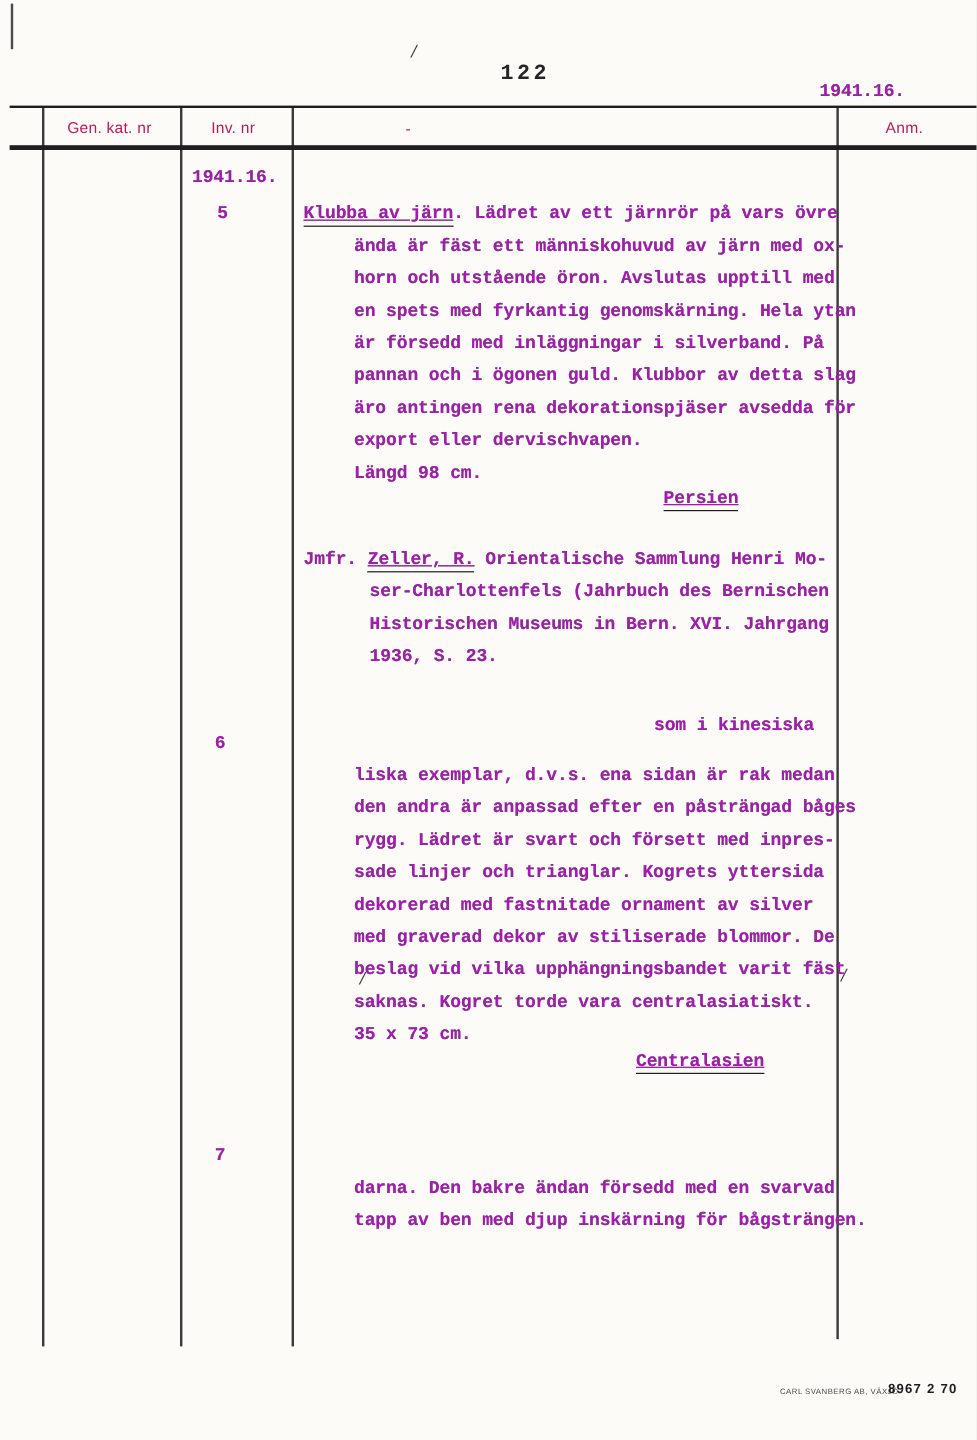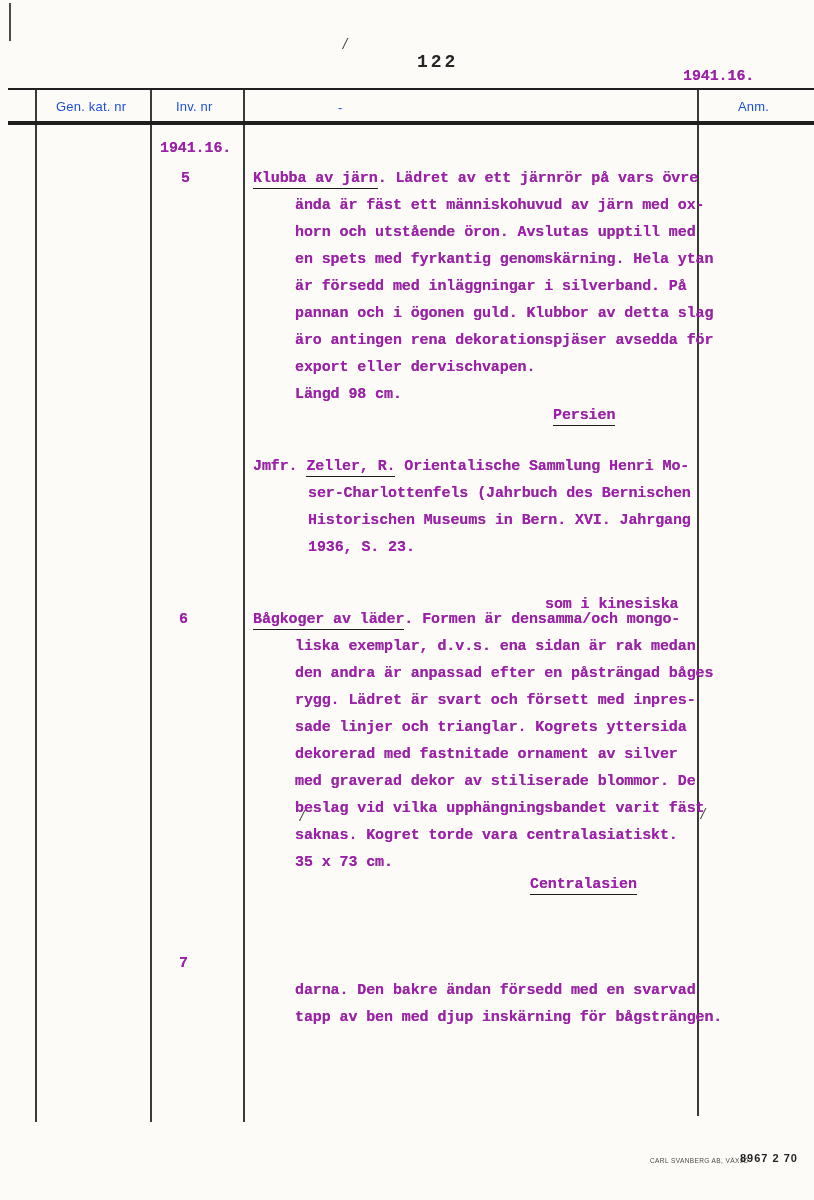--- a/index.html
+++ b/index.html
@@ -4,29 +4,29 @@
 <style>
   html,body{margin:0;padding:0;background:#e8e6e0;}
   .page{
     position:relative; width:814px; height:1200px; margin:0 auto;
     background:#fcfbf8; overflow:hidden;
     font-family:"Liberation Sans", sans-serif;
   }
   
   .formlabel{
     position:absolute; font:13px "Liberation Sans", sans-serif;
-    color:#1d4ed8; white-space:pre; letter-spacing:.2px;
+    color:#be185d; white-space:pre; letter-spacing:.2px;
   }
   
   .tw{
     position:absolute; font:700 15px "Liberation Mono", monospace;
     color:#a21caf; white-space:pre; letter-spacing:-0.1px;
     text-shadow:0 0 .5px rgba(25,25,25,.55);
   }
-  .ul{ border-bottom:1.6px solid #1c1c1c; padding-bottom:.5px; }
+  .ul{ border-bottom:1.6px solid #1c1c1c; padding-bottom:.5px;text-decoration:underline; }
   .rule{ position:absolute; background:#1f1f1f; }
   .vrule{ width:1.5px; opacity:.88; }
   .pagenum{
     position:absolute; font:700 18px "Liberation Mono", monospace;
     letter-spacing:3px; color:#252525; white-space:pre;
   }
   .tiny{
     position:absolute; font:6.5px "Liberation Sans", sans-serif;
     color:#4a4a4a; letter-spacing:.4px; white-space:pre;
   }
@@ -75,21 +75,20 @@
   <div class="tw" style="left:295px;top:359px">export eller dervischvapen.</div>
   <div class="tw" style="left:295px;top:386px">Längd 98 cm.</div>
   <div class="tw" style="left:553px;top:407px"><span class="ul">Persien</span></div>
 
   <div class="tw" style="left:253px;top:458px"><span>Jmfr. </span><span class="ul">Zeller, R.</span><span> Orientalische Sammlung Henri Mo-</span></div>
   <div class="tw" style="left:308px;top:485px">ser-Charlottenfels (Jahrbuch des Bernischen</div>
   <div class="tw" style="left:308px;top:512px">Historischen Museums in Bern. XVI. Jahrgang</div>
   <div class="tw" style="left:308px;top:539px">1936, S. 23.</div>
 
   <div class="tw" style="left:545px;top:596px">som i kinesiska</div>
-  <div class="tw" style="left:253px;top:611px"><span class="ul">Bågkoger av läder</span><span>. Formen är densamma/och mongo-</span></div>
   <div class="tw" style="left:295px;top:638px">liska exemplar, d.v.s. ena sidan är rak medan</div>
   <div class="tw" style="left:295px;top:665px">den andra är anpassad efter en påsträngad båges</div>
   <div class="tw" style="left:295px;top:692px">rygg. Lädret är svart och försett med inpres-</div>
   <div class="tw" style="left:295px;top:719px">sade linjer och trianglar. Kogrets yttersida</div>
   <div class="tw" style="left:295px;top:746px">dekorerad med fastnitade ornament av silver</div>
   <div class="tw" style="left:295px;top:773px">med graverad dekor av stiliserade blommor. De</div>
   <div class="tw" style="left:295px;top:800px">beslag vid vilka upphängningsbandet varit fäst</div>
   <div class="tw" style="left:295px;top:827px">saknas. Kogret torde vara centralasiatiskt.</div>
   <div class="tw" style="left:295px;top:854px">35 x 73 cm.</div>
   <div class="stray" style="left:300px;top:808px">/</div>

